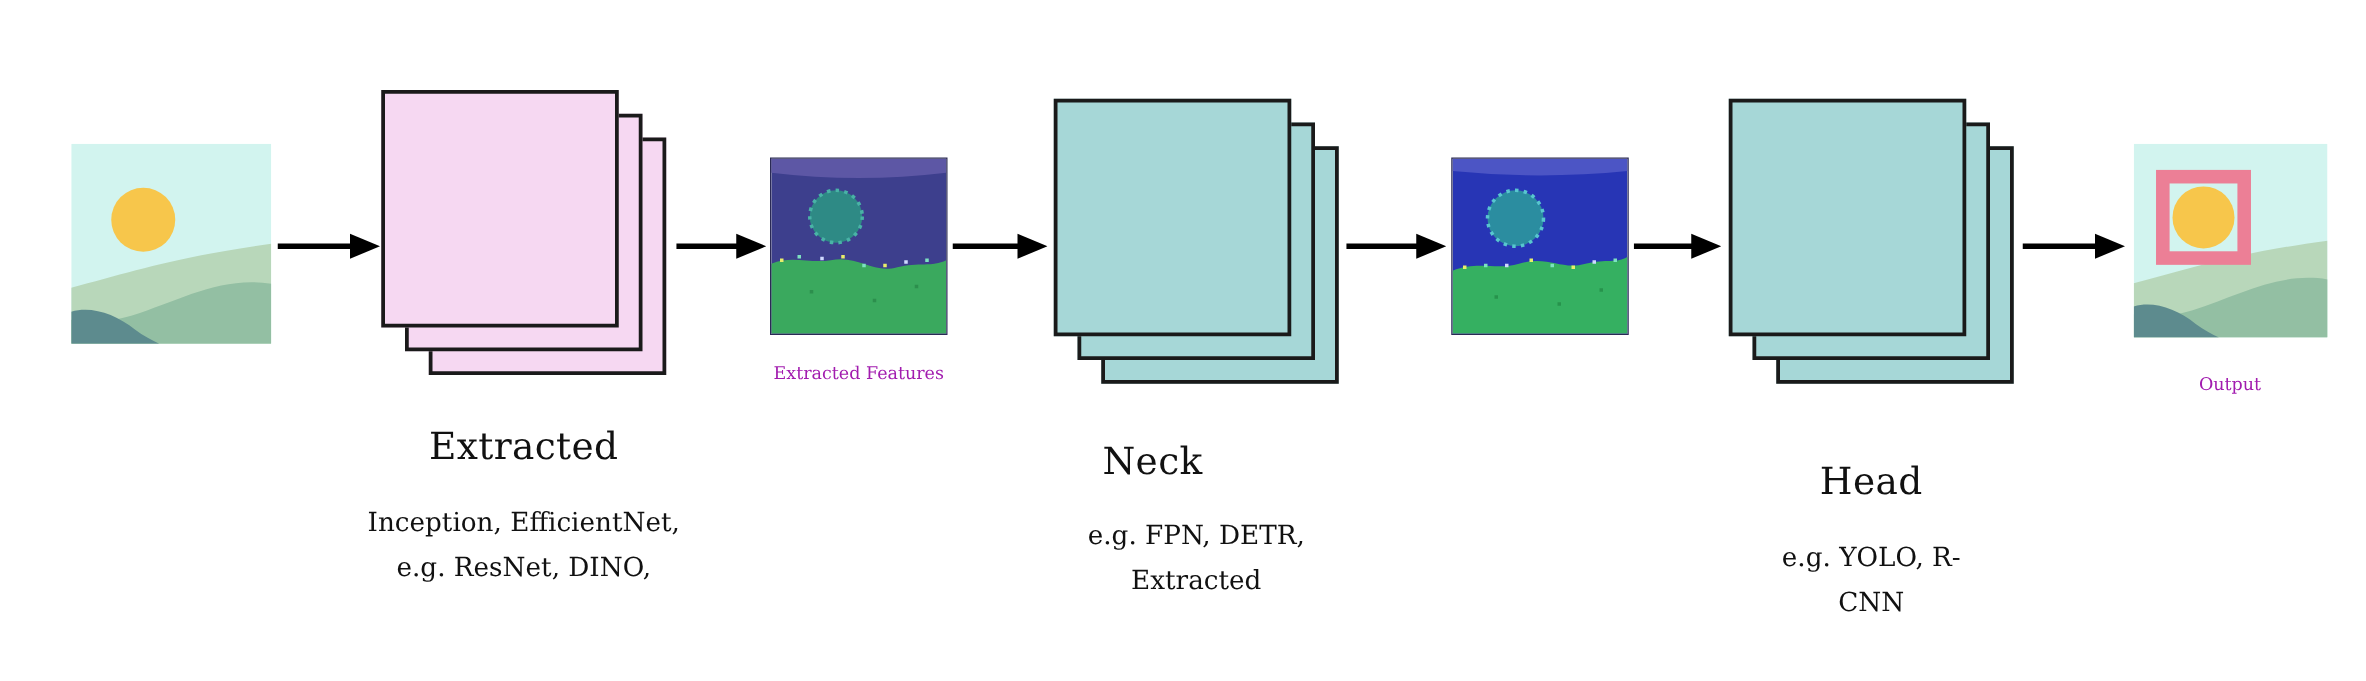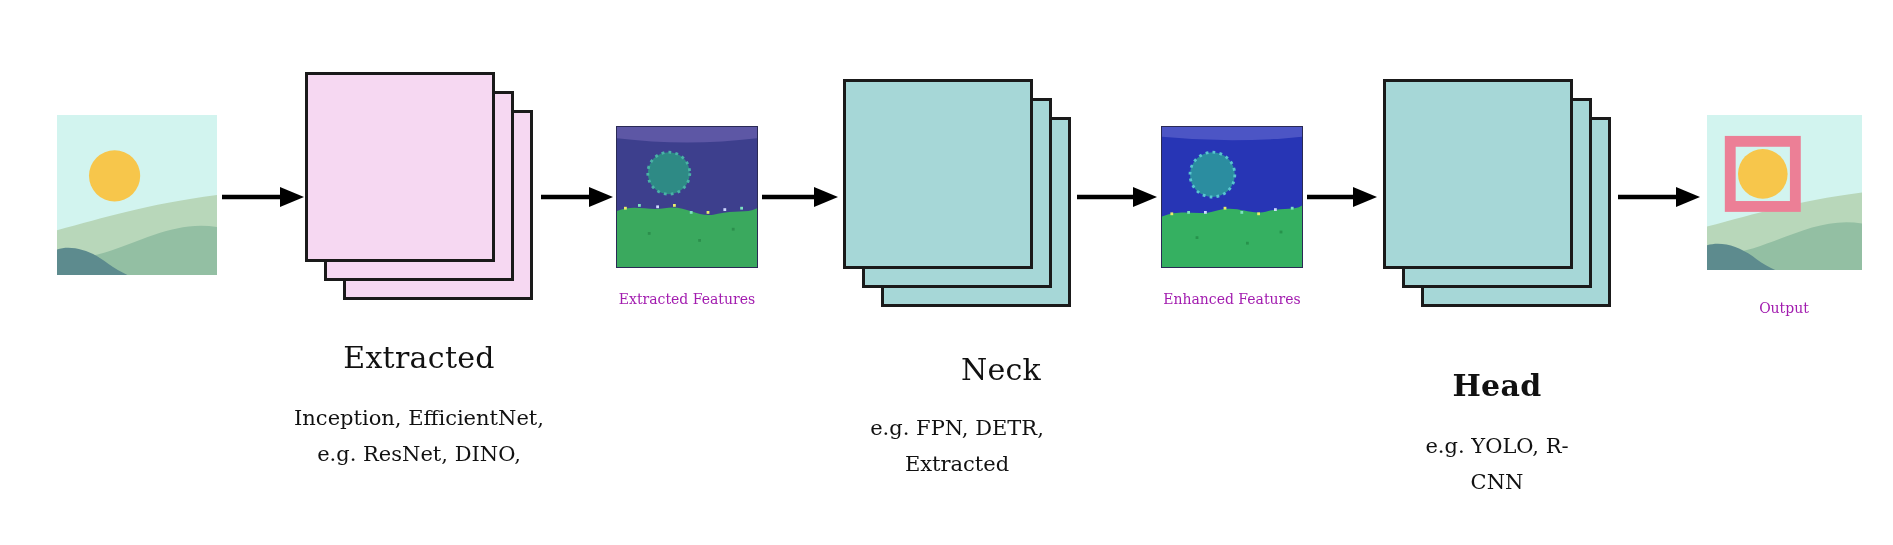--- a/index.html
+++ b/index.html
@@ -119,21 +119,21 @@
   <svg class="arrow" style="left:762px; top:184px;" width="76" height="26">
     <line x1="0" y1="13" x2="54" y2="13" stroke="#000000" stroke-width="4.5"></line>
     <polygon points="52,3 76,13 52,23" fill="#000000"></polygon>
   </svg>
 
   <div class="stack teal" style="left:843px; top:79px;">
     <div class="sheet back"></div>
     <div class="sheet mid"></div>
     <div class="sheet front"></div>
   </div>
-  <div class="stage-title" style="left:841px; top:352px;">Neck</div>
+  <div class="stage-title" style="left:762px; top:352px;">Neck</div>
   <div class="stage-sub" style="left:787px; top:410px;">
     <div>e.g. FPN, DETR,</div>
     <div>Extracted</div>
   </div>
 
   <svg class="arrow" style="left:1077px; top:184px;" width="80" height="26">
     <line x1="0" y1="13" x2="58" y2="13" stroke="#000000" stroke-width="4.5"></line>
     <polygon points="56,3 80,13 56,23" fill="#000000"></polygon>
   </svg>
 
@@ -151,33 +151,32 @@
         <rect x="56" y="60" width="2" height="2" fill="#7ce2c0"></rect>
         <rect x="68" y="61" width="2" height="2" fill="#e8ee6a"></rect>
         <rect x="80" y="58" width="2" height="2" fill="#cfd9ff"></rect>
         <rect x="92" y="57" width="2" height="2" fill="#7ce2c0"></rect>
         <rect x="24" y="78" width="2" height="2" fill="#27934c"></rect>
         <rect x="60" y="82" width="2" height="2" fill="#27934c"></rect>
         <rect x="84" y="74" width="2" height="2" fill="#27934c"></rect>
       </g>
     </svg>
   </div>
-  <div class="artifact-label" style="left:1102px; top:291px;">Enhanced Features</div>
 
   <svg class="arrow" style="left:1307px; top:184px;" width="70" height="26">
     <line x1="0" y1="13" x2="48" y2="13" stroke="#000000" stroke-width="4.5"></line>
     <polygon points="46,3 70,13 46,23" fill="#000000"></polygon>
   </svg>
 
   <div class="stack teal" style="left:1383px; top:79px;">
     <div class="sheet back"></div>
     <div class="sheet mid"></div>
     <div class="sheet front"></div>
   </div>
-  <div class="stage-title" style="left:1337px; top:368px;font-weight:bold;">Head</div>
+  <div class="stage-title" style="left:1337px; top:368px;">Head</div>
   <div class="stage-sub" style="left:1327px; top:428px;">
     <div>e.g. YOLO, R-</div>
     <div>CNN</div>
   </div>
 
   <svg class="arrow" style="left:1618px; top:184px;" width="82" height="26">
     <line x1="0" y1="13" x2="60" y2="13" stroke="#000000" stroke-width="4.5"></line>
     <polygon points="58,3 82,13 58,23" fill="#000000"></polygon>
   </svg>
 

